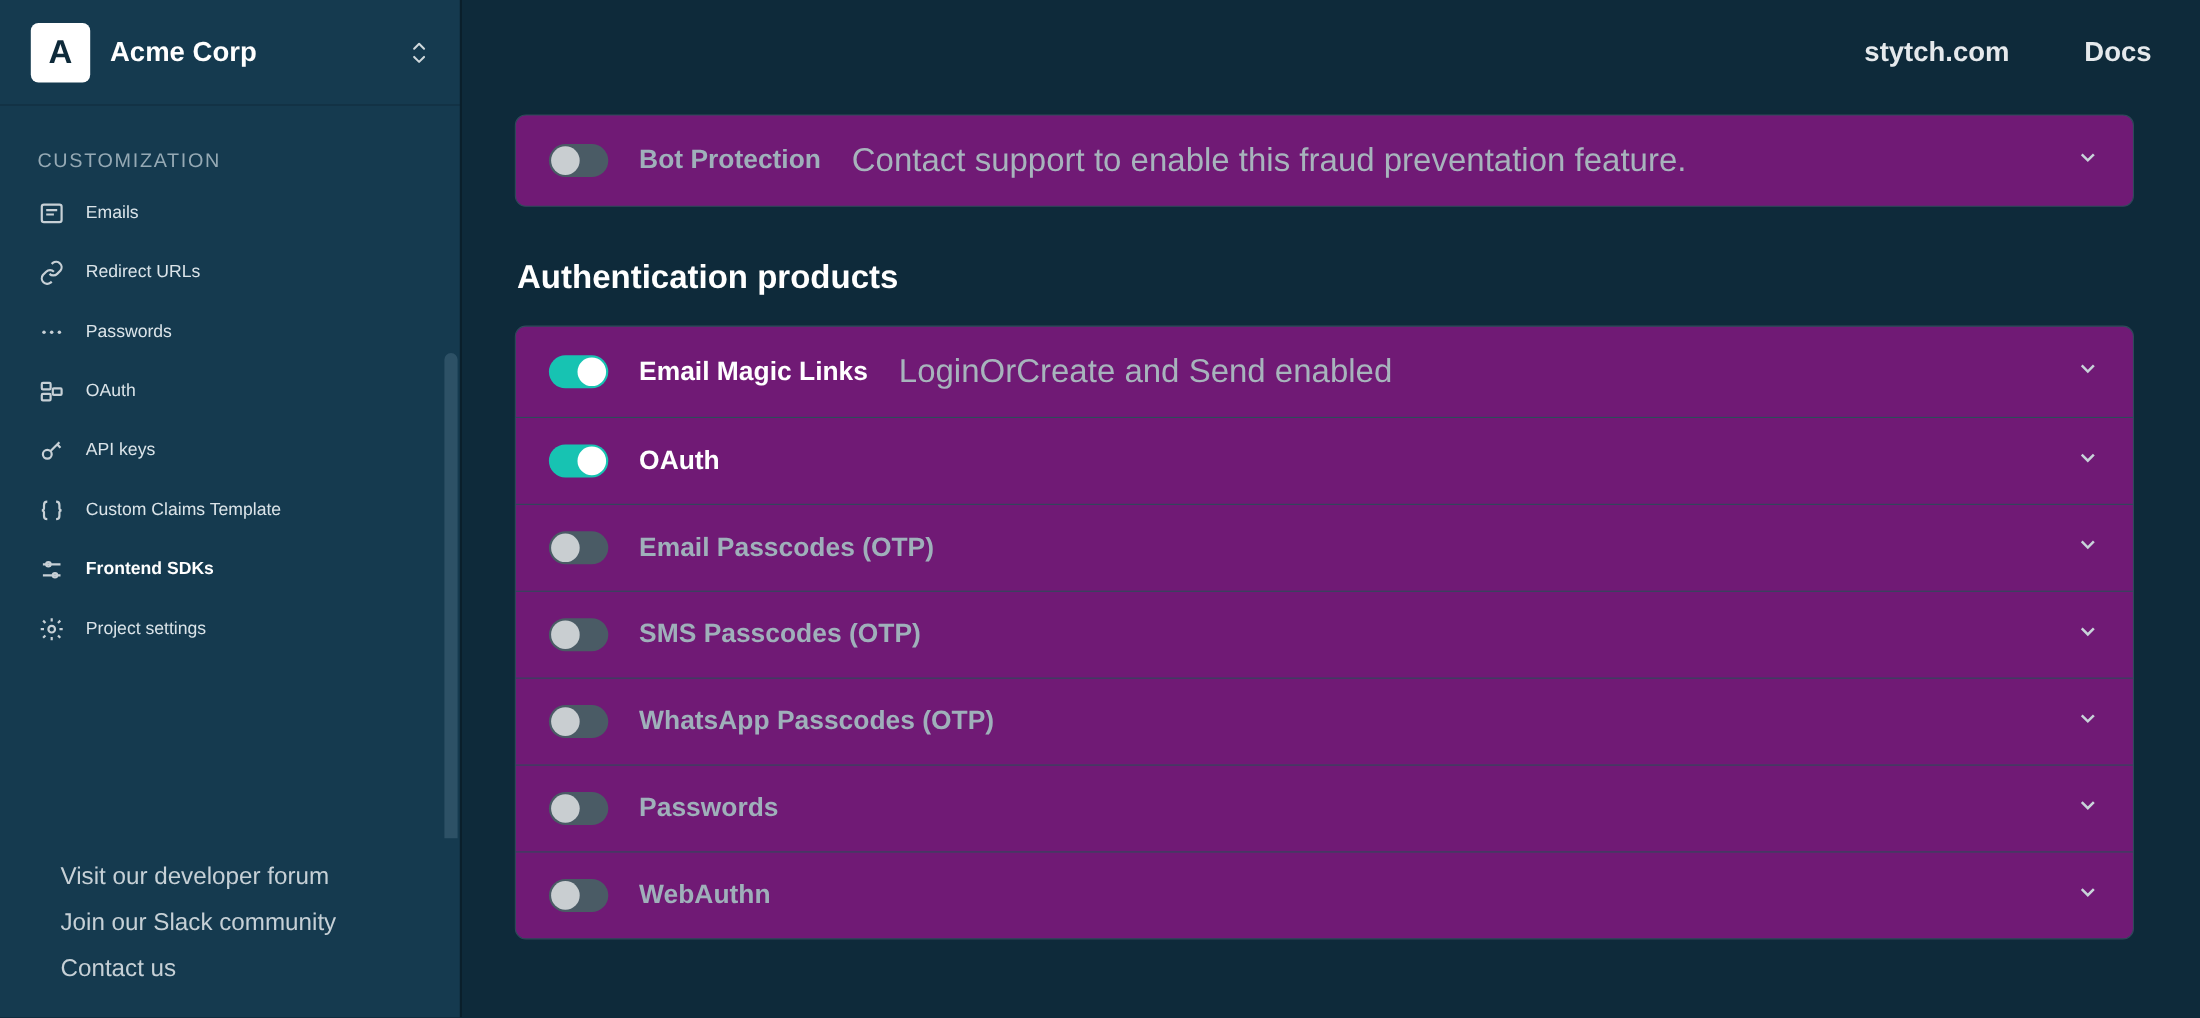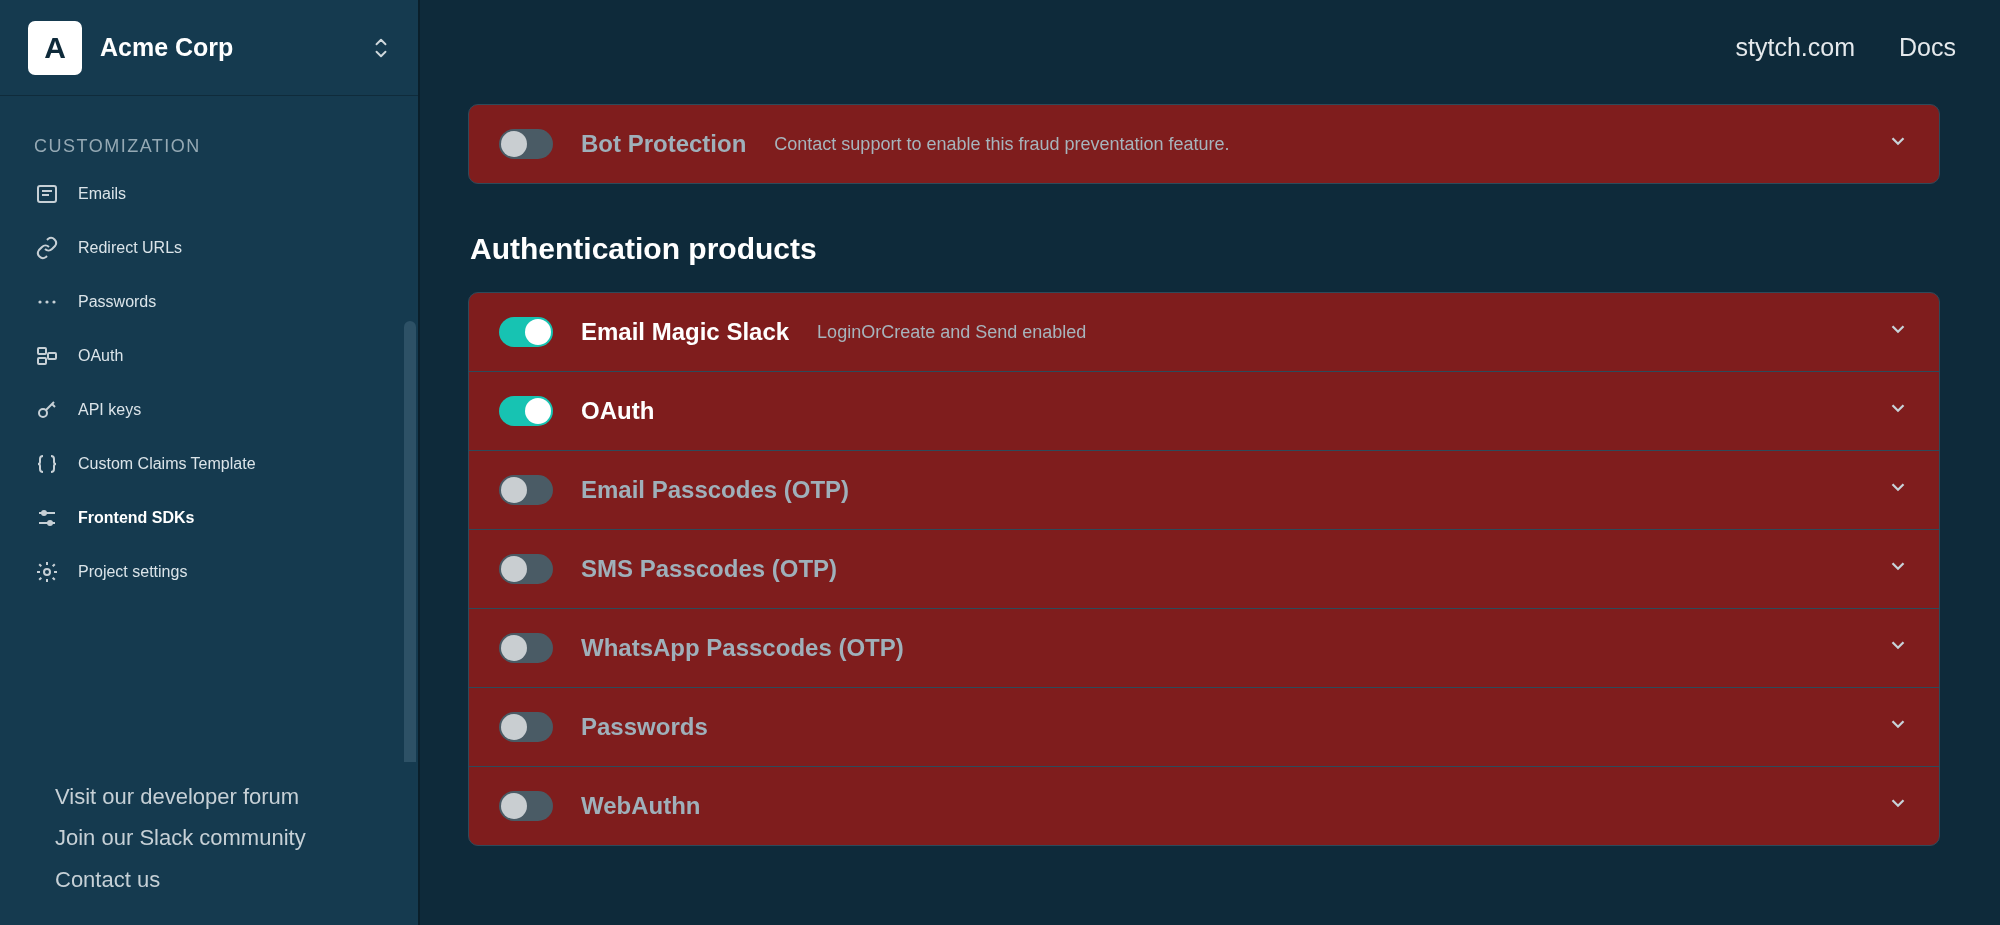--- a/index.html
+++ b/index.html
@@ -100,40 +100,40 @@
 
   
   .main { flex: 1; display: flex; flex-direction: column; background:#0e2a3a; }
   .topbar {
     display:flex; align-items:center; height:96px;
     padding: 0 44px 0 56px;
     border-bottom: 1px solid rgba(0,0,0,0.0);
   }
   .project-switch { display:flex; align-items:center; gap: 160px; flex-direction: column; }
   .project-name { font-weight:700; color:#fff; font-size:25px; }
-  .top-links { margin-left:auto; display:flex; gap:44px; font-size:25px; font-weight:400; }
+  .top-links { margin-left:auto; display:flex; gap:68px; font-size:25px; font-weight:700; }
   .top-links span { cursor:pointer; }
 
   
   .content { flex:1; overflow:hidden; padding: 8px 60px 0 48px; }
   .panel {
     border: 1px solid #2e4a5a;
     border-radius: 10px;
-    background: #7f1d1d;
+    background: #701a75;
   }
   .row {
     display:flex; align-items:center;
     padding: 24px 30px;
     gap: 28px;
     border-bottom: 1px solid #2e4a5a;
   }
   .row:last-child { border-bottom: none; }
   .row-title { font-weight:700; color:#fff; font-size:24px; }
   .row-title.muted { color:#9fb0ba; }
-  .row-sub { color:#a7b4bc; font-size:18px; }
+  .row-sub { color:#a7b4bc; font-size:30px; }
   .expand { margin-left:auto; color:#c8d3d9; cursor:pointer; }
   .expand svg { width:22px; height:22px; stroke:currentColor; fill:none; stroke-width:2.5; }
 
   .section-h2 { font-size:30px; font-weight:700; color:#fff; margin: 48px 0 26px 2px; }
 
   
   .toggle {
     width: 54px; height: 30px; border-radius: 15px;
     background:#4a5b65; position:relative; flex-shrink:0; cursor:pointer;
   }
@@ -293,21 +293,21 @@
         </div>
       </div>
 
       <h2 class="section-h2">Authentication products</h2>
 
       <div class="panel" id="auth-panel">
           <div class="row">
             <div class="toggle on">
               <div class="knob"></div>
             </div>
-            <span class="row-title">Email Magic Slack</span>
+            <span class="row-title">Email Magic Links</span>
             <span class="row-sub">LoginOrCreate and Send enabled</span>
             <span class="expand"><svg viewBox="0 0 24 24">
                 <path d="M6 9l6 6 6-6"></path>
               </svg></span>
           </div>
           <div class="row">
             <div class="toggle on">
               <div class="knob"></div>
             </div>
             <span class="row-title">OAuth</span>

